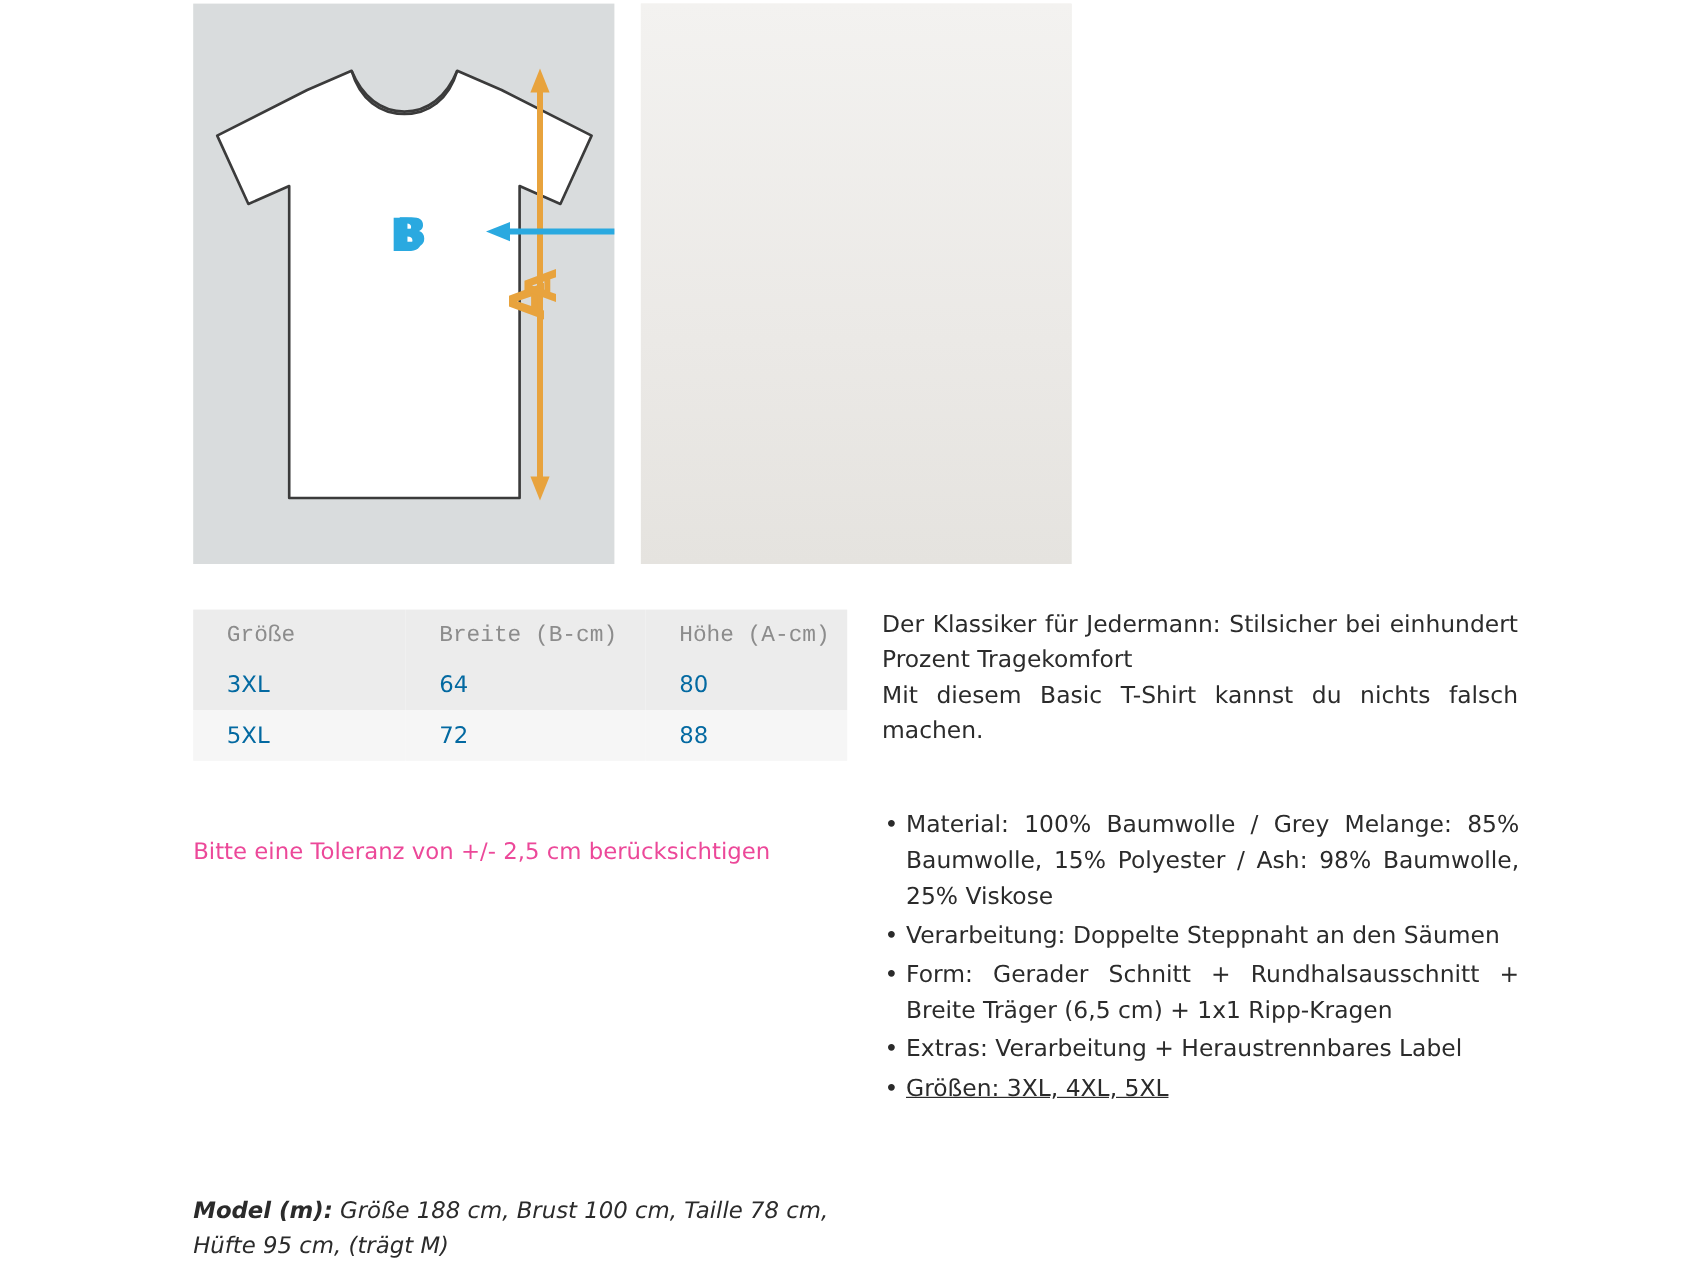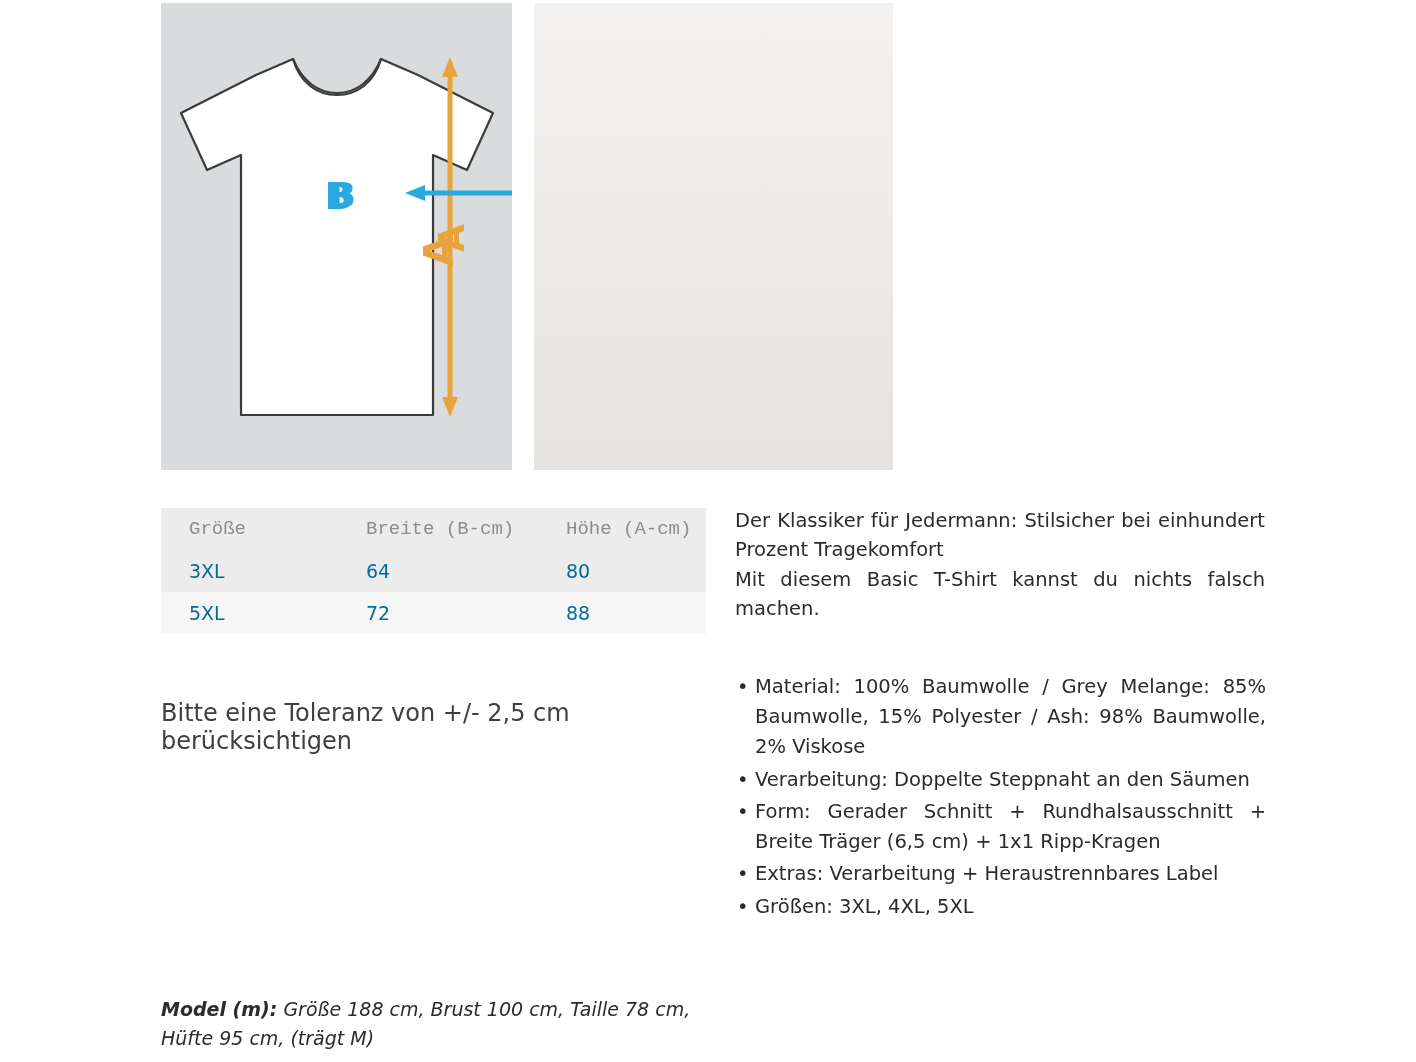--- a/index.html
+++ b/index.html
@@ -74,22 +74,22 @@
   .size-table tbody tr:nth-child(even) { background: #f6f6f6; }
   .size-table col.c1 { width: 177px; }
   .size-table col.c2 { width: 200px; }
   .size-table col.c3 { width: 168px; }
 
   .tolerance {
     position: absolute;
     left: 161px;
     top: 699px;
     width: 560px;
-    font-size: 24px;
-    color: #404040;
+    font-size: 19px;
+    color: #ec4899;
   }
 
   .model-note {
     position: absolute;
     left: 161px;
     top: 995px;
     width: 552px;
     font-size: 19px;
     line-height: 1.55;
     color: #2b2b2b;
@@ -129,21 +129,21 @@
     padding-left: 22px;
     margin-bottom: 2px;
     text-align: justify;
   }
   .features li::before {
     content: "•";
     position: absolute;
     left: 4px;
     top: 0;
   }
-  .features li:last-child { text-align: left; }
+  .features li:last-child { text-align: left; text-decoration: underline; }
 </style>
 </head>
 <body>
 
 <div class="page">
 
   <div class="images-row">
 
     <div class="size-diagram">
       <svg class="shirt-svg" width="351" height="467" viewBox="0 0 351 467" xmlns="http://www.w3.org/2000/svg">
@@ -263,21 +263,21 @@
     <b>Model (m):</b><span> Größe 188 cm, Brust 100 cm, Taille 78 cm, Hüfte 95 cm, (trägt M)</span>
   </div>
 
   <div class="desc">
     <p>Der Klassiker für Jedermann: Stilsicher bei einhundert Prozent Tragekomfort</p>
     <p>Mit diesem Basic T-Shirt kannst du nichts falsch machen.</p>
   </div>
 
   <div class="features">
     <ul>
-      <li> Material: 100% Baumwolle / Grey Melange: 85% Baumwolle, 15% Polyester / Ash: 98% Baumwolle, 2% Viskose</li>
+      <li> Material: 100% Baumwolle / Grey Melange: 85% Baumwolle, 15% Polyester / Ash: 98% Baumwolle, 25% Viskose</li>
       <li> Verarbeitung: Doppelte Steppnaht an den Säumen</li>
       <li>Form: Gerader Schnitt + Rundhalsausschnitt + Breite Träger (6,5 cm) + 1x1 Ripp-Kragen</li>
       <li>Extras: Verarbeitung + Heraustrennbares Label</li>
       <li>Größen:  3XL, 4XL, 5XL</li>
     </ul>
   </div>
 
 </div>
 
 </body></html>

